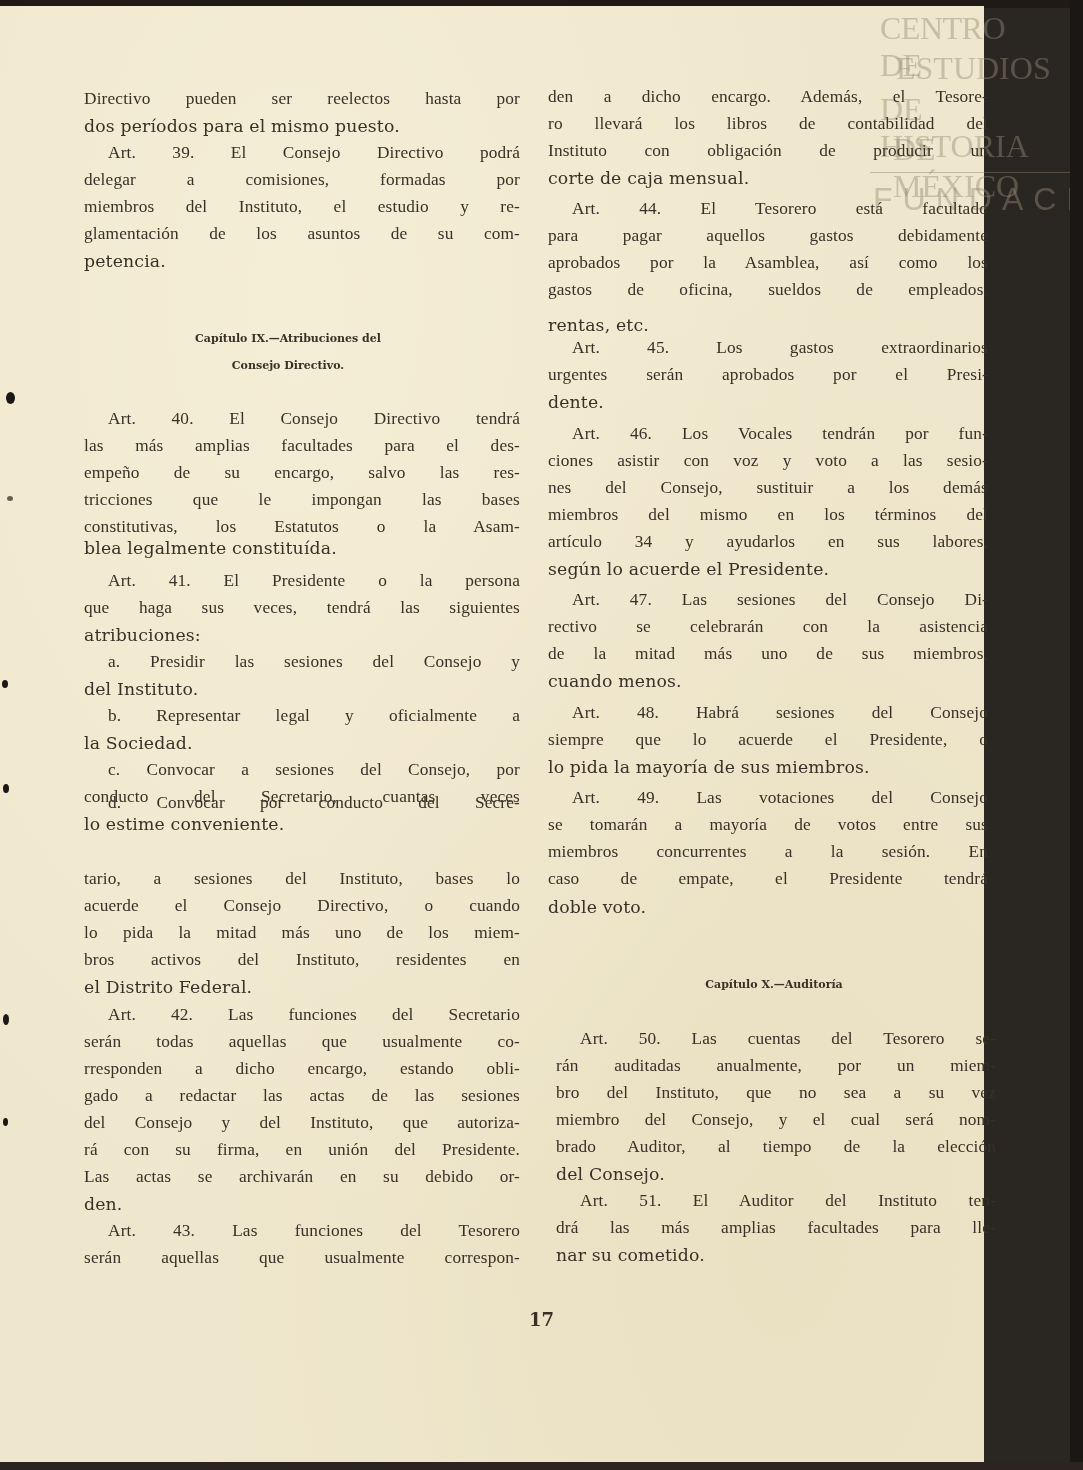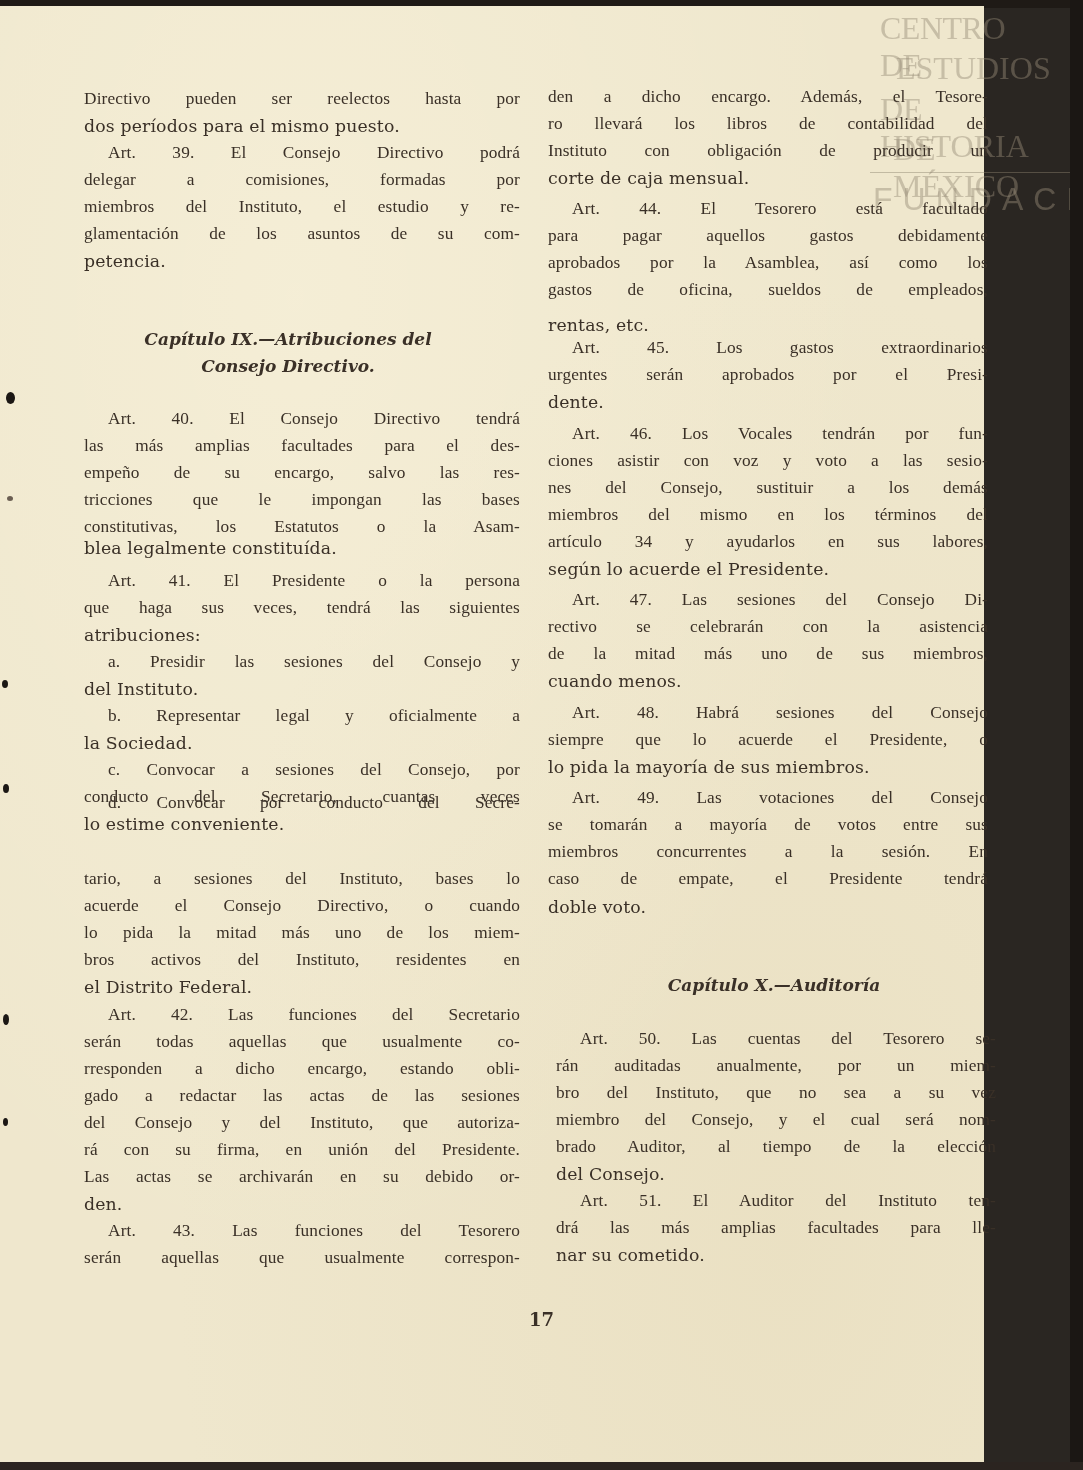--- a/index.html
+++ b/index.html
@@ -25,21 +25,21 @@
 
     .line {
       position: absolute; left: 0; white-space: nowrap;
       font-size: 17.3px; line-height: 22px; color: #3a3027;
       letter-spacing: 0.15px;
     }
     .line.j { text-align-last: justify; text-align: justify; white-space: normal; width: 100%; height: 22px; overflow: hidden; font-family: Liberation Serif, serif; }
     .ind { padding-left: 24px; box-sizing: border-box; }
     .heading {
       position: absolute; left: 0; width: 100%; text-align: center;
-      font-weight: bold; font-size: 17px; line-height: 22px; color: #3a3027; font-style: italic;
+      font-weight: bold; font-size: 11px; line-height: 22px; color: #3a3027;
     }
     .pagenum {
       position: absolute; left: 0; width: 1083px; top: 1303px; text-align: center;
       font-weight: bold; font-size: 18px; color: #3a3027;
     }
 
     .wm { position: absolute; color: rgba(150,140,120,0.45); font-family: "Liberation Serif", serif; }
     .wm1 { left: 880px; top: 4px; font-size: 32px; letter-spacing: -0.5px; }
     .wm2 { left: 896px; top: 44px; font-size: 32px; }
     .wm3 { left: 880px; top: 85px; font-size: 32px; }

